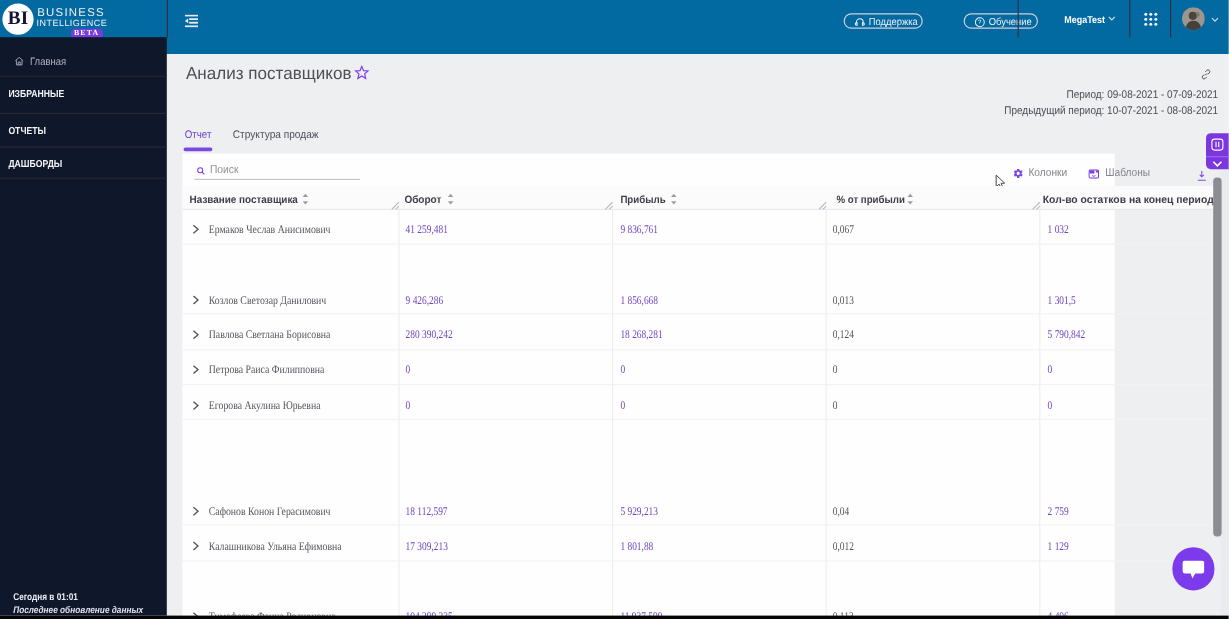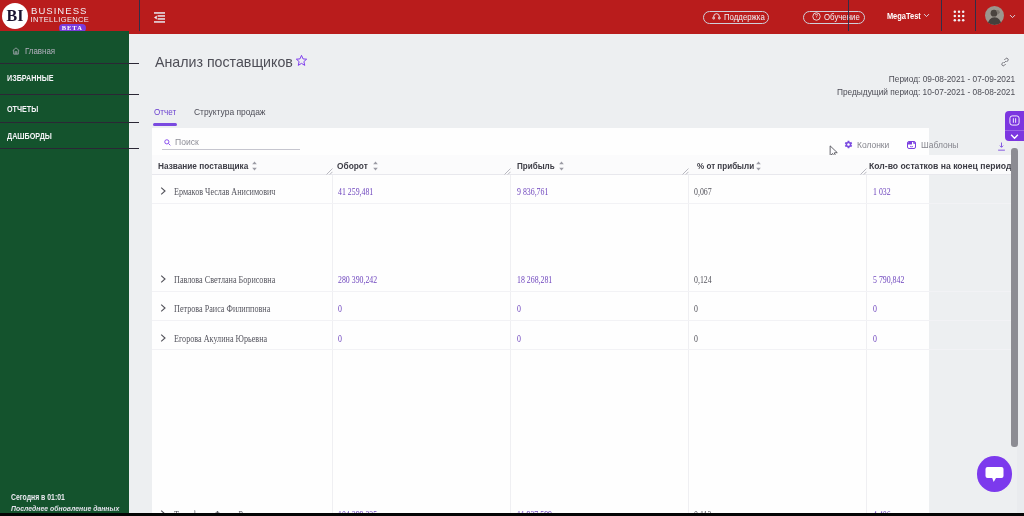--- a/index.html
+++ b/index.html
@@ -1,30 +1,30 @@
 <!DOCTYPE html>
 <html><head>
 <meta charset="utf-8">
 <style>
 * { margin:0; padding:0; box-sizing:border-box; }
 html,body { width:1024px; height:516px; overflow:hidden; }
 body { font-family:"Liberation Sans", sans-serif; background:#edeff1; position:relative; }
 .abs { position:absolute; }
 
-#topbar { left:0; top:0; width:1024px; height:34px; background:#b91c1c; }
+#topbar { left:0; top:0; width:1024px; height:45px; background:#0369a1; }
 #topbar .vsep { position:absolute; top:0; width:1px; height:31px; background:#322e48; }
 #logo-circle { left:2px; top:3px; width:26px; height:26px; border-radius:50%; background:#ffffff; color:#1a1430; font-family:"Liberation Serif", serif; font-weight:bold; font-size:16px; text-align:center; line-height:26px; }
 .logo-line1 { left:31px; top:5px; color:#f2f1f6; font-size:9.5px; letter-spacing:1.05px; }
 .logo-line2 { left:30.5px; top:15px; color:#f2f1f6; font-size:7.5px; letter-spacing:0.38px; }
 #beta { left:58.5px; top:24px; width:27.5px; height:7.5px; background:#7a3bdc; border-radius:4px; color:#fff; font-family:"Liberation Serif", serif; font-weight:bold; font-size:6.5px; text-align:center; line-height:7.5px; letter-spacing:1px; }
-.pill { position:absolute; top:11px; height:12.5px; border:1px solid #cfcfda; border-radius:7px; display:flex; align-items:flex-start; }
+.pill { position:absolute; top:11px; height:12.5px; border:1px solid #cfcfda; border-radius:7px; display:flex; align-items:flex-end; }
 .pill span { color:#f0f0f5; font-size:8.5px; transform:scaleX(0.92); transform-origin:0 50%; white-space:nowrap; }
 #megatest { left:885px; top:10.5px; color:#fff; font-size:8.3px; font-weight:bold; transform:scaleX(0.9); }
 
-#sidebar { left:0; top:31px; width:129px; height:482px; background:#14532d; }
+#sidebar { left:0; top:31px; width:139px; height:482px; background:#0f172a; }
 .side-sep { position:absolute; left:0; width:139px; height:1px; background:#2b2735; }
 .side-item { position:absolute; color:#f5f4f8; font-weight:bold; font-size:8.4px; left:6.5px; transform:scaleX(0.86); transform-origin:0 50%; white-space:nowrap; }
 #glavnaya { position:absolute; left:24.5px; top:15.3px; color:#b5b2c0; font-size:9px; transform:scaleX(0.88); transform-origin:0 50%; }
 #sb-bottom1 { position:absolute; left:10.5px; top:461.5px; color:#eceaf2; font-size:8.2px; font-weight:bold; transform:scaleX(0.84); transform-origin:0 50%; }
 #sb-bottom2 { position:absolute; left:10.5px; top:472.5px; color:#e4e2ec; font-size:8px; font-weight:bold; font-style:italic; transform:scaleX(0.86); transform-origin:0 50%; white-space:nowrap; }
 
 #title { left:154.5px; top:53.5px; font-size:14.5px; color:#4e4e57; transform:scaleX(0.98); transform-origin:0 50%; white-space:nowrap; }
 #period1 { position:absolute; right:9px; top:73.5px; color:#4c4c55; font-size:9.3px; transform:scaleX(0.895); transform-origin:100% 50%; white-space:nowrap; }
 #period2 { position:absolute; right:9px; top:86.6px; color:#4c4c55; font-size:9.3px; transform:scaleX(0.895); transform-origin:100% 50%; white-space:nowrap; }
 #tab1 { left:154px; top:107px; color:#6a3fd0; font-size:9.2px; transform:scaleX(0.88); transform-origin:0 50%; }
@@ -215,20 +215,30 @@
   <div class="row" style="top:46.50px">
     <svg class="rchev" width="6" height="8" viewBox="0 0 6 8">
         <path d="M1.2 0.7 L5 4 L1.2 7.3" fill="none" stroke="#515159" stroke-width="1.1"></path>
       </svg>
     <div class="cell name">Ермаков Чеслав Анисимович</div>
     <div class="cell num" style="left:186px">41 259,481</div>
     <div class="cell num" style="left:364.5px">9 836,761</div>
     <div class="cell gray" style="left:542.2px">0,067</div>
     <div class="cell num" style="left:720.8px">1 032</div>
   </div>
+  <div class="row" style="top:105.16px">
+    <svg class="rchev" width="6" height="8" viewBox="0 0 6 8">
+        <path d="M1.2 0.7 L5 4 L1.2 7.3" fill="none" stroke="#515159" stroke-width="1.1"></path>
+      </svg>
+    <div class="cell name">Козлов Светозар Данилович</div>
+    <div class="cell num" style="left:186px">9 426,286</div>
+    <div class="cell num" style="left:364.5px">1 856,668</div>
+    <div class="cell gray" style="left:542.2px">0,013</div>
+    <div class="cell num" style="left:720.8px">1 301,5</div>
+  </div>
   <div class="row" style="top:134.49px">
     <svg class="rchev" width="6" height="8" viewBox="0 0 6 8">
         <path d="M1.2 0.7 L5 4 L1.2 7.3" fill="none" stroke="#515159" stroke-width="1.1"></path>
       </svg>
     <div class="cell name">Павлова Светлана Борисовна</div>
     <div class="cell num" style="left:186px">280 390,242</div>
     <div class="cell num" style="left:364.5px">18 268,281</div>
     <div class="cell gray" style="left:542.2px">0,124</div>
     <div class="cell num" style="left:720.8px">5 790,842</div>
   </div>
@@ -245,20 +255,40 @@
   <div class="row" style="top:193.15px">
     <svg class="rchev" width="6" height="8" viewBox="0 0 6 8">
         <path d="M1.2 0.7 L5 4 L1.2 7.3" fill="none" stroke="#515159" stroke-width="1.1"></path>
       </svg>
     <div class="cell name">Егорова Акулина Юрьевна</div>
     <div class="cell num" style="left:186px">0</div>
     <div class="cell num" style="left:364.5px">0</div>
     <div class="cell gray" style="left:542.2px">0</div>
     <div class="cell num" style="left:720.8px">0</div>
   </div>
+  <div class="row" style="top:281.14px">
+    <svg class="rchev" width="6" height="8" viewBox="0 0 6 8">
+        <path d="M1.2 0.7 L5 4 L1.2 7.3" fill="none" stroke="#515159" stroke-width="1.1"></path>
+      </svg>
+    <div class="cell name">Сафонов Конон Герасимович</div>
+    <div class="cell num" style="left:186px">18 112,597</div>
+    <div class="cell num" style="left:364.5px">5 929,213</div>
+    <div class="cell gray" style="left:542.2px">0,04</div>
+    <div class="cell num" style="left:720.8px">2 759</div>
+  </div>
+  <div class="row" style="top:310.47px">
+    <svg class="rchev" width="6" height="8" viewBox="0 0 6 8">
+        <path d="M1.2 0.7 L5 4 L1.2 7.3" fill="none" stroke="#515159" stroke-width="1.1"></path>
+      </svg>
+    <div class="cell name">Калашникова Ульяна Ефимовна</div>
+    <div class="cell num" style="left:186px">17 309,213</div>
+    <div class="cell num" style="left:364.5px">1 801,88</div>
+    <div class="cell gray" style="left:542.2px">0,012</div>
+    <div class="cell num" style="left:720.8px">1 129</div>
+  </div>
   <div class="row" style="top:369.13px">
     <svg class="rchev" width="6" height="8" viewBox="0 0 6 8">
         <path d="M1.2 0.7 L5 4 L1.2 7.3" fill="none" stroke="#515159" stroke-width="1.1"></path>
       </svg>
     <div class="cell name">Тимофеева Фаина Родионовна</div>
     <div class="cell num" style="left:186px">104 299,235</div>
     <div class="cell num" style="left:364.5px">11 937,599</div>
     <div class="cell gray" style="left:542.2px">0,113</div>
     <div class="cell num" style="left:720.8px">4 406</div>
   </div>

